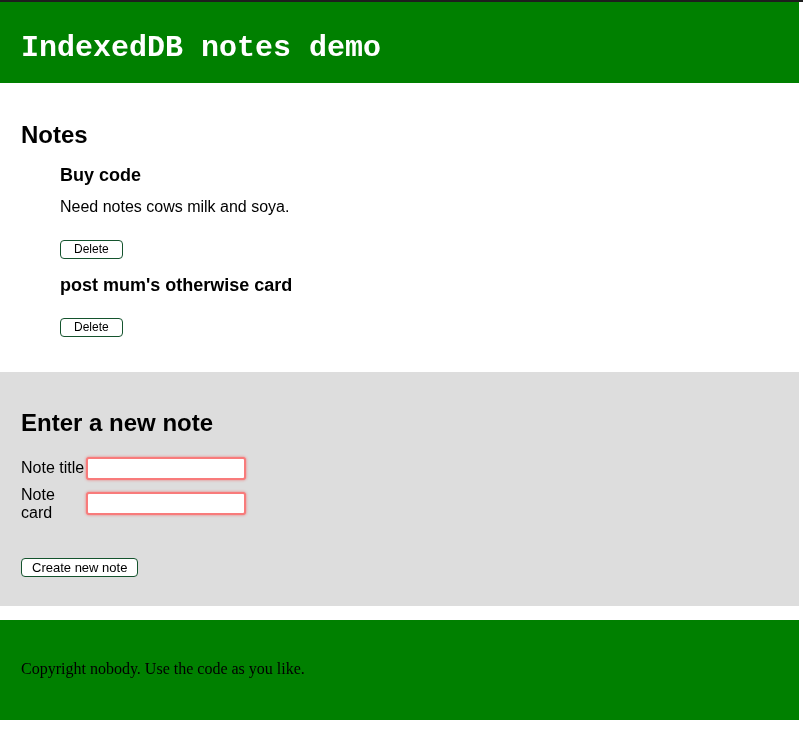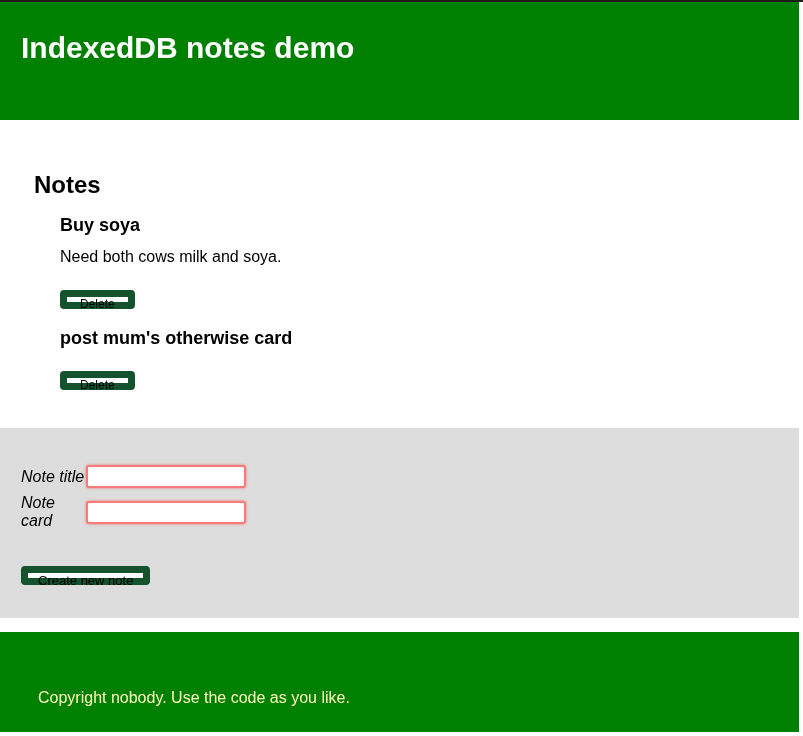--- a/index.html
+++ b/index.html
@@ -13,38 +13,39 @@
     width: 100%;
     height: 2px;
     background: #1e1e1e;
   }
   .page {
     width: 799px;
   }
   
   header.app-header {
     background: #008000;
-    height: 118px;
+    height: 81px;
     overflow: hidden;
+    font-family: Liberation Mono, monospace;
   }
   header.app-header h1 {
     margin: 0;
     padding: 29px 0 0 21px;
     font-size: 30px;
     line-height: 1.15;
     font-weight: bold;
     color: #ffffff;
   }
   
   section.notes-section {
     background: #ffffff;
     padding: 38px 0 35px 21px;
   }
   section.notes-section h2 {
-    margin: 13px;
+    margin: 0;
     font-size: 24px;
     line-height: 1.15;
     font-weight: bold;
   }
   ul.notes-list {
     list-style: none;
     margin: 0;
     padding: 0 0 0 39px;
   }
   li.note h3 {
@@ -57,21 +58,21 @@
     margin: 13px 0 0 0;
     font-size: 16px;
     line-height: 1.15;
   }
   .btn {
     display: inline-block;
     box-sizing: border-box;
     height: 19px;
     line-height: 15px;
     background: #ffffff;
-    border: 7px solid #14532d;
+    border: 1px solid #14532d;
     border-radius: 4px;
     color: #000;
     font-family: "Liberation Sans", sans-serif;
     cursor: pointer;
   }
   .btn.delete {
     margin-top: 23px;
     padding: 0 13px;
     font-size: 12px;
   }
@@ -88,21 +89,20 @@
   }
   .form-row {
     display: flex;
     align-items: center;
     margin-bottom: 6px;
   }
   .form-row label {
     width: 65px;
     font-size: 16px;
     flex: none;
-    font-style: italic;
   }
   .form-row input {
     box-sizing: border-box;
     width: 160px;
     height: 23px;
     padding: 1px 3px;
     border: 2px solid #f87b7b;
     border-radius: 3px;
     box-shadow: 0 0 3px rgba(255, 0, 0, 0.45);
     background: #ffffff;
@@ -117,54 +117,56 @@
   }
   
   footer.app-footer {
     margin-top: 14px;
     box-sizing: border-box;
     background: #008000;
     height: 100px;
     padding: 40px 0 0 21px;
   }
   footer.app-footer p {
-    margin: 17px;
+    margin: 0;
     font-size: 16px;
     line-height: 1.15;
-    color: #fef9c3;
+    color: #000000;
+    font-family: Liberation Serif, serif;
   }
 </style>
 </head>
 <body>
 
 <div class="window-edge"></div>
 
 <div class="page">
 
   <header class="app-header">
     <h1>IndexedDB notes demo</h1>
   </header>
 
   <section class="notes-section">
     <h2>Notes</h2>
     <ul class="notes-list">
     <li class="note">
-      <h3>Buy soya</h3>
-      <p>Need both cows milk and soya.</p>
+      <h3>Buy code</h3>
+      <p>Need notes cows milk and soya.</p>
       <button type="button" class="btn delete">Delete</button>
     </li>
 
     <li class="note">
       <h3>post mum's otherwise card</h3>
       <button type="button" class="btn delete">Delete</button>
     </li>
   </ul>
   </section>
 
   <section class="form-section">
+    <h2>Enter a new note</h2>
     <div class="form-row">
       <label for="note-title-input">Note title</label>
       <input id="note-title-input" type="text" value="" style="">
     </div>
     <div class="form-row">
       <label for="note-text-input">Note card</label>
       <input id="note-text-input" type="text" value="" style="">
     </div>
     <button type="button" class="btn create">Create new note</button>
   </section>

